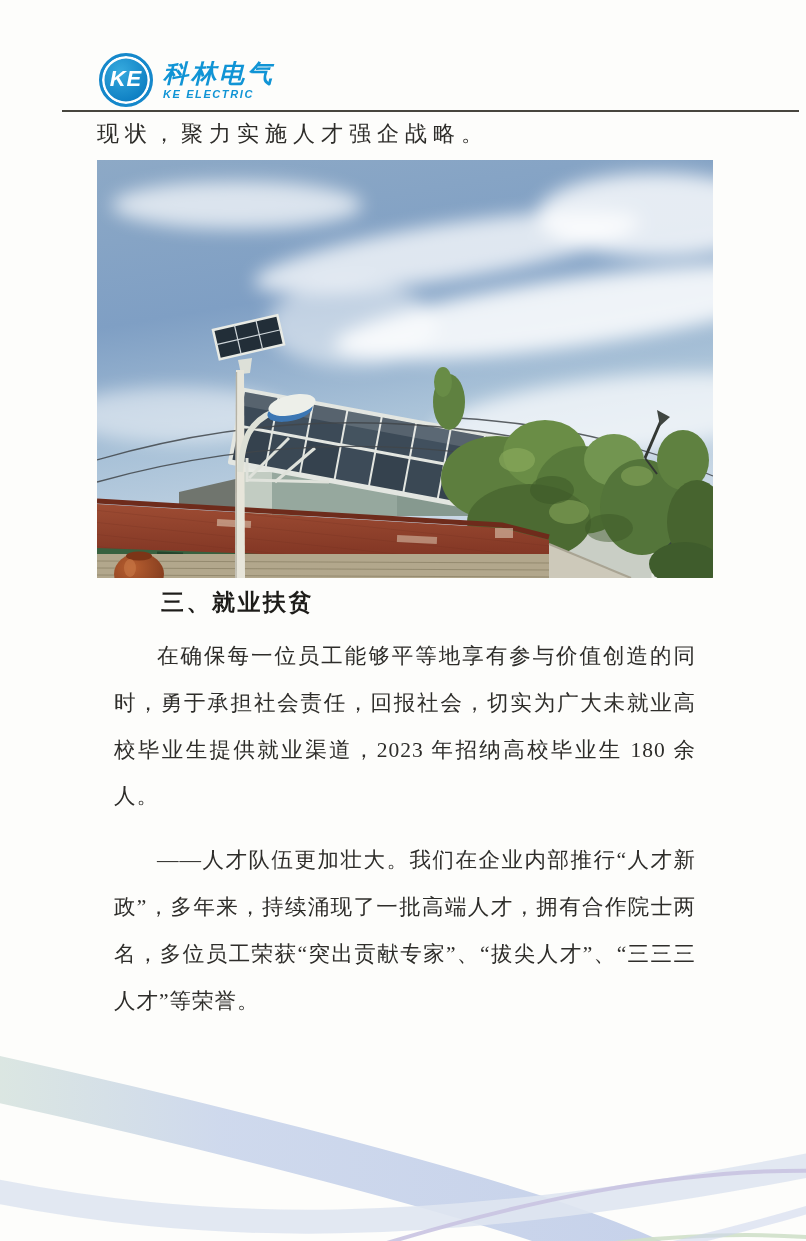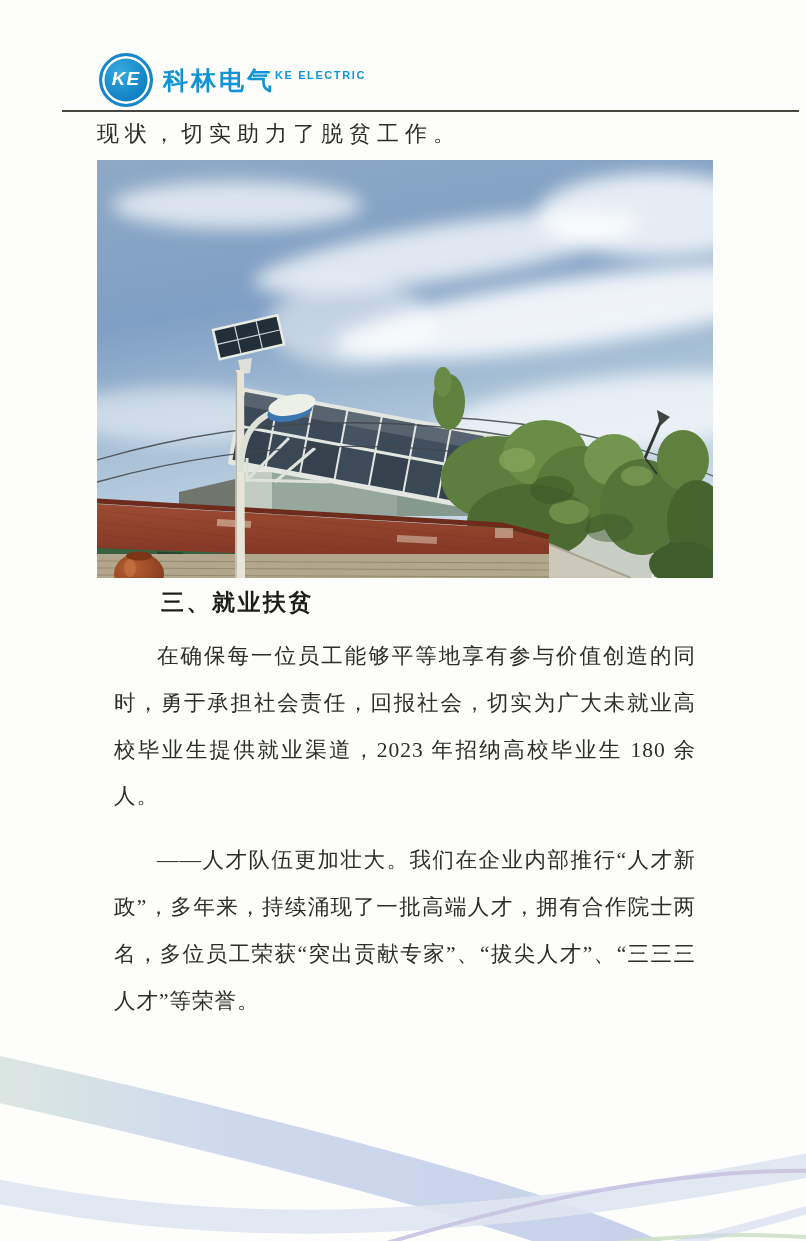--- a/index.html
+++ b/index.html
@@ -12,23 +12,23 @@
   
   .logo{left:99px;top:53px;display:flex;align-items:center;gap:10px;z-index:2;}
   .badge{
     width:48px;height:48px;border-radius:50%;
     background:radial-gradient(circle at 38% 32%,#36aade,#0d7ec2 72%);
     border:3px solid #1588cb;box-shadow:inset 0 0 0 2.5px #ffffff;
     display:flex;align-items:center;justify-content:center;flex:0 0 auto;
   }
   .badge span{
     color:#fff;font-family:"Liberation Sans",sans-serif;font-weight:bold;
-    font-style:italic;font-size:19px;letter-spacing:1px;transform:translateY(-1px);
-  }
-  .logo-names{display:flex;justify-content:flex-start;}
+    font-style:italic;font-size:22px;letter-spacing:1px;transform:translateY(-1px);
+  }
+  .logo-names{display:flex;flex-direction:column;justify-content:flex-start;font-style:italic;}
   .logo-cn{
     font-family:"Liberation Sans",sans-serif;font-weight:bold;font-size:25px;
     color:#1094d5;letter-spacing:3px;line-height:1.05;
   }
   .logo-en{
     font-family:"Liberation Sans",sans-serif;font-weight:bold;font-size:11px;
     color:#1094d5;letter-spacing:1.6px;margin-top:2px;
   }
   .header-rule{left:62px;top:110px;width:737px;height:2px;background:#48463f;z-index:2;}
   
@@ -69,21 +69,21 @@
     <span>KE</span>
   </div>
   <div class="logo-names">
     <span class="logo-cn">科林电气</span>
     <span class="logo-en">KE ELECTRIC</span>
   </div>
 </div>
 
 <div class="layer header-rule"></div>
 
-<div class="layer intro">现状，切实助力了脱贫工作。</div>
+<div class="layer intro">现状，聚力实施人才强企战略。</div>
 
 <svg class="layer photo-frame" viewBox="0 0 616 418" preserveAspectRatio="none" aria-hidden="true">
   <defs>
     <linearGradient id="sky" x1="0" y1="0" x2="0.25" y2="1">
       <stop offset="0" stop-color="#8da9c6"></stop>
       <stop offset="0.38" stop-color="#7f9fc4"></stop>
       <stop offset="0.68" stop-color="#a9c2d8"></stop>
       <stop offset="1" stop-color="#cfdce8"></stop>
     </linearGradient>
     <linearGradient id="roofG" x1="0" y1="0" x2="0" y2="1">

